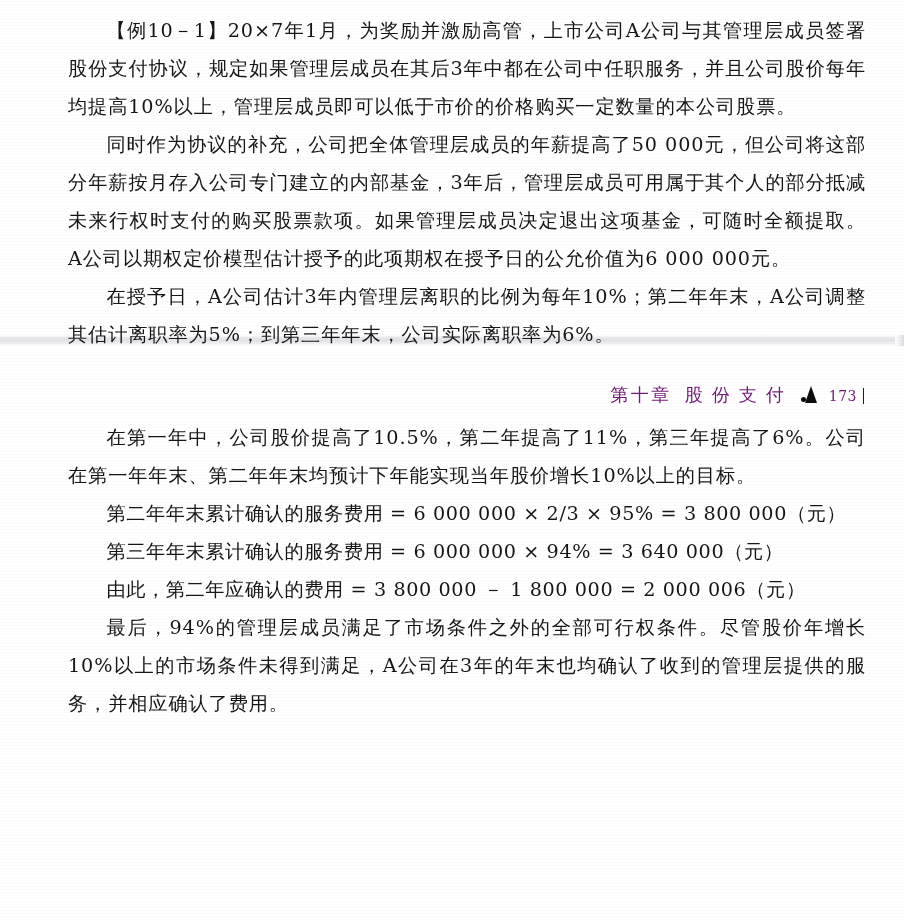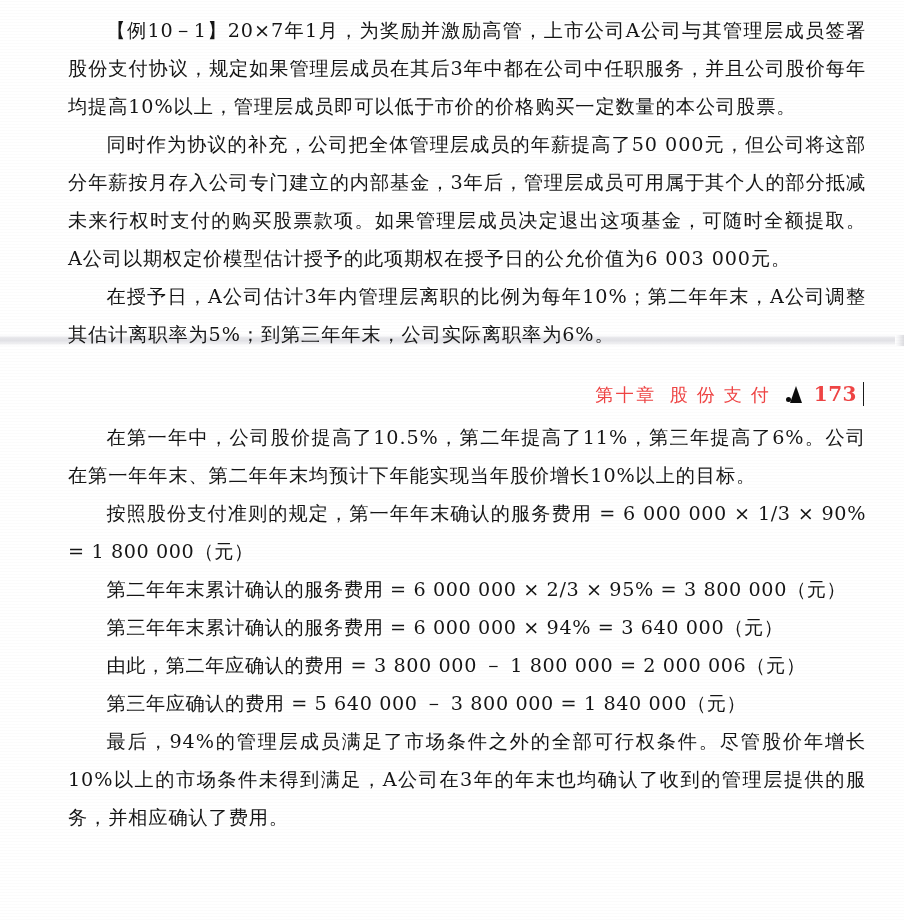--- a/index.html
+++ b/index.html
@@ -84,21 +84,21 @@
 
   
   .running-head {
     display: flex;
     align-items: baseline;
     justify-content: flex-end;
     padding-right: 40px;
     padding-top: 36px;
     padding-bottom: 12px;
     font-size: 18px;
-    color: #ef4444;
+    color: #701a75;
   }
   .rh-chapter {
     letter-spacing: 2.5px;
     margin-right: 13px;
     font-family: "DejaVu Serif", "Liberation Serif", serif;
   }
   .rh-title {
     letter-spacing: 9px;
     margin-right: 8px;
     font-family: Liberation Mono, monospace;
@@ -122,22 +122,22 @@
   }
   .rh-mark::after {
     content: "";
     position: absolute;
     left: 0; bottom: 1px;
     width: 5px; height: 5px;
     background: #0c0c0c;
     border-radius: 50%;
   }
   .rh-pageno {
-    font-size: 20px;
-    font-weight: bold;
+    font-size: 14px;
+    font-weight: normal;
     font-family: "DejaVu Serif", "Liberation Serif", serif;
     letter-spacing: 0.5px;
     padding-right: 6px;
     border-right: 1.5px solid #1a1a1a;
   }
 
   
   .calc-line {
     margin: 0;
     text-indent: 2em;
@@ -182,21 +182,21 @@
 <body>
 
 <div class="scan">
 
   <div class="edge-top"></div>
   <div class="edge-right"></div>
 
   <div class="frag frag-top">
     <div class="col body-text" style="padding-top:12px;">
       <p class="para">【例10－1】20×7年1月，为奖励并激励高管，上市公司A公司与其管理层成员签署股份支付协议，规定如果管理层成员在其后3年中都在公司中任职服务，并且公司股价每年均提高10%以上，管理层成员即可以低于市价的价格购买一定数量的本公司股票。</p>
-      <p class="para">同时作为协议的补充，公司把全体管理层成员的年薪提高了50 000元，但公司将这部分年薪按月存入公司专门建立的内部基金，3年后，管理层成员可用属于其个人的部分抵减未来行权时支付的购买股票款项。如果管理层成员决定退出这项基金，可随时全额提取。A公司以期权定价模型估计授予的此项期权在授予日的公允价值为6 003 000元。</p>
+      <p class="para">同时作为协议的补充，公司把全体管理层成员的年薪提高了50 000元，但公司将这部分年薪按月存入公司专门建立的内部基金，3年后，管理层成员可用属于其个人的部分抵减未来行权时支付的购买股票款项。如果管理层成员决定退出这项基金，可随时全额提取。A公司以期权定价模型估计授予的此项期权在授予日的公允价值为6 000 000元。</p>
       <p class="para">在授予日，A公司估计3年内管理层离职的比例为每年10%；第二年年末，A公司调整其估计离职率为5%；到第三年年末，公司实际离职率为6%。</p>
     </div>
   </div>
 
   <div class="page-gap"></div>
 
   <div class="frag frag-bottom">
 
     <div class="running-head">
       <span class="rh-chapter">第十章</span>
@@ -204,29 +204,27 @@
       <span class="rh-mark"></span>
       <span class="rh-pageno">173</span>
     </div>
 
     <div class="col body-text">
 
       <p class="para">在第一年中，公司股价提高了10.5%，第二年提高了11%，第三年提高了6%。公司在第一年年末、第二年年末均预计下年能实现当年股价增长10%以上的目标。</p>
 
 
 
-      <p class="calc-wrap">按照股份支付准则的规定，第一年年末确认的服务费用 = 6 000 000 × 1/3 × 90% = 1 800 000（元）</p>
 
       <p class="calc-line">第二年年末累计确认的服务费用 = 6 000 000 × 2/3 × 95% = 3 800 000（元）</p>
 
       <p class="calc-line">第三年年末累计确认的服务费用 = 6 000 000 × 94% = 3 640 000（元）</p>
 
       <p class="calc-line">由此，第二年应确认的费用 = 3 800 000 － 1 800 000 = 2 000 006（元）</p>
 
-      <p class="calc-line">第三年应确认的费用 = 5 640 000 － 3 800 000 = 1 840 000（元）</p>
 
       <p class="para">最后，94%的管理层成员满足了市场条件之外的全部可行权条件。尽管股价年增长10%以上的市场条件未得到满足，A公司在3年的年末也均确认了收到的管理层提供的服务，并相应确认了费用。</p>
 
     </div>
 
   </div>
 
   <div class="grain"></div>
 </div>
 

